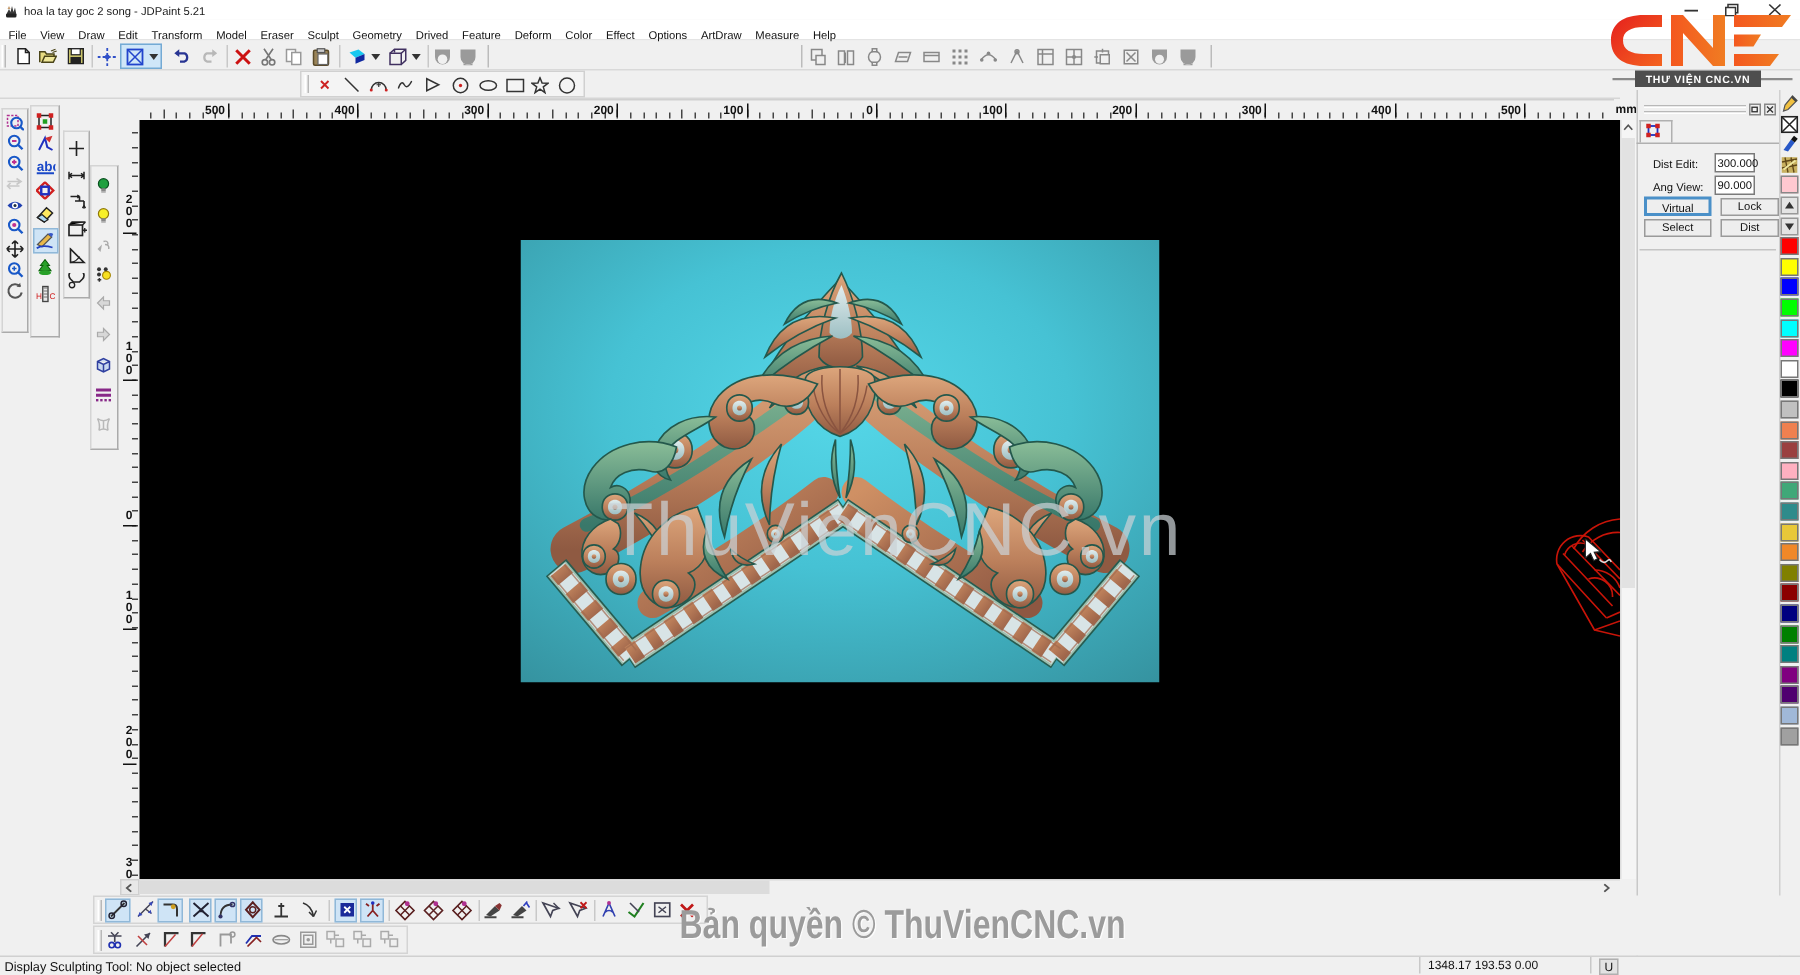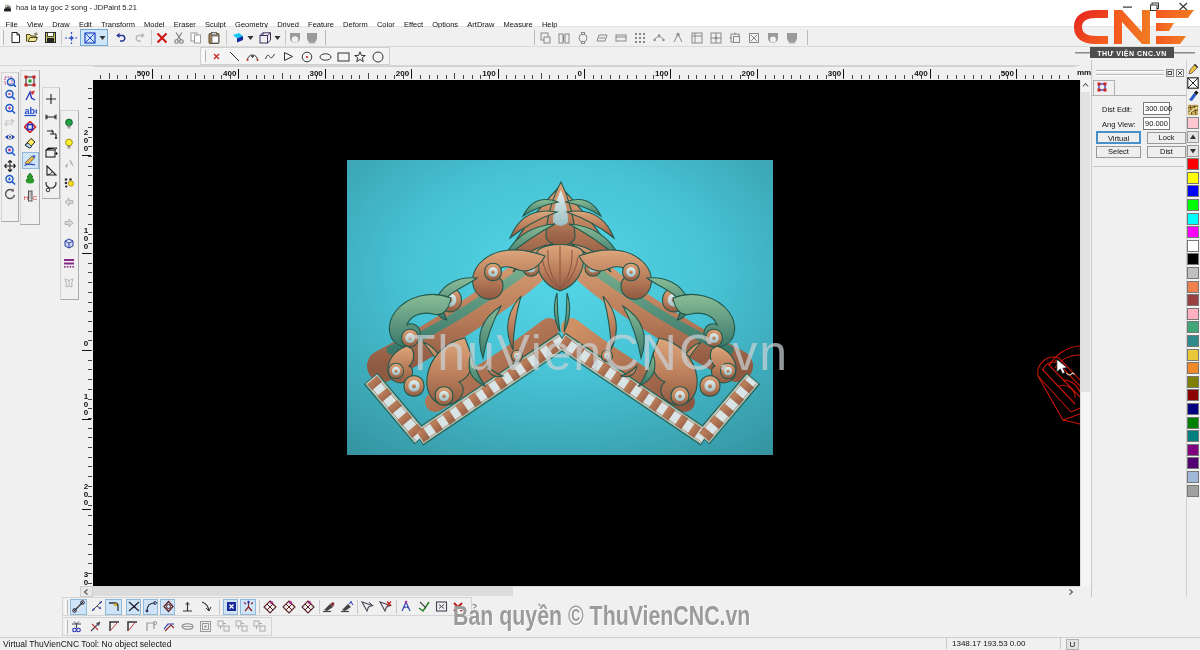--- a/index.html
+++ b/index.html
@@ -1032,21 +1032,21 @@
     <rect x="7" y="6" width="5" height="5" fill="none" stroke="#aaa"></rect>
     <path d="M6 3.5 H9 M3.5 6 V9" stroke="#aaa"></path>
   </svg>
 <svg style="position:absolute;left:253px;top:620px" width="14" height="13" viewBox="0 0 14 13">
     <rect x="1" y="1" width="5" height="5" fill="none" stroke="#aaa"></rect>
     <rect x="7" y="6" width="5" height="5" fill="none" stroke="#aaa"></rect>
     <path d="M6 3.5 H9 M3.5 6 V9" stroke="#aaa"></path>
   </svg>
 <div class="a" style="left:453px;top:601px;font-size:27px;font-weight:bold;color:#9b9b9b;text-shadow:1px 1px 0 #fdfdfd;white-space:nowrap;transform:scaleX(0.79);transform-origin:0 0;font-family:'Liberation Sans',sans-serif">Bản quyền © ThuVienCNC.vn</div>
 <div class="a" style="left:0;top:637px;width:1200px;height:13px;background:#f0f0f0;border-top:1px solid #d0d0d0"></div>
-<div class="a" style="left:3px;top:639px;font-size:8.5px;color:#111">Virtual ThuVienCNC Tool: No object selected</div>
+<div class="a" style="left:3px;top:639px;font-size:8.5px;color:#111">Display Sculpting Tool: No object selected</div>
 <div class="a" style="left:946px;top:638px;width:1px;height:11px;background:#c8c8c8"></div>
 <div class="a" style="left:952px;top:639px;font-size:8px;color:#111">1348.17 193.53 0.00</div>
 <div class="a" style="left:1060px;top:638px;width:1px;height:11px;background:#c8c8c8"></div>
 <div class="a" style="left:1066px;top:638.5px;width:13px;height:11px;background:#e2e2e2;border:1px solid #b0b0b0;font-size:8px;text-align:center;line-height:10px;color:#111">U</div>
 <svg class="a" style="left:1068px;top:0px" width="132" height="60" viewBox="0 0 132 60">
 <defs>
 <linearGradient id="lg1" x1="0" y1="0" x2="1" y2="1">
  <stop offset="0%" stop-color="#e51f1d"></stop>
         <stop offset="100%" stop-color="#f4641f"></stop>
 </linearGradient>

